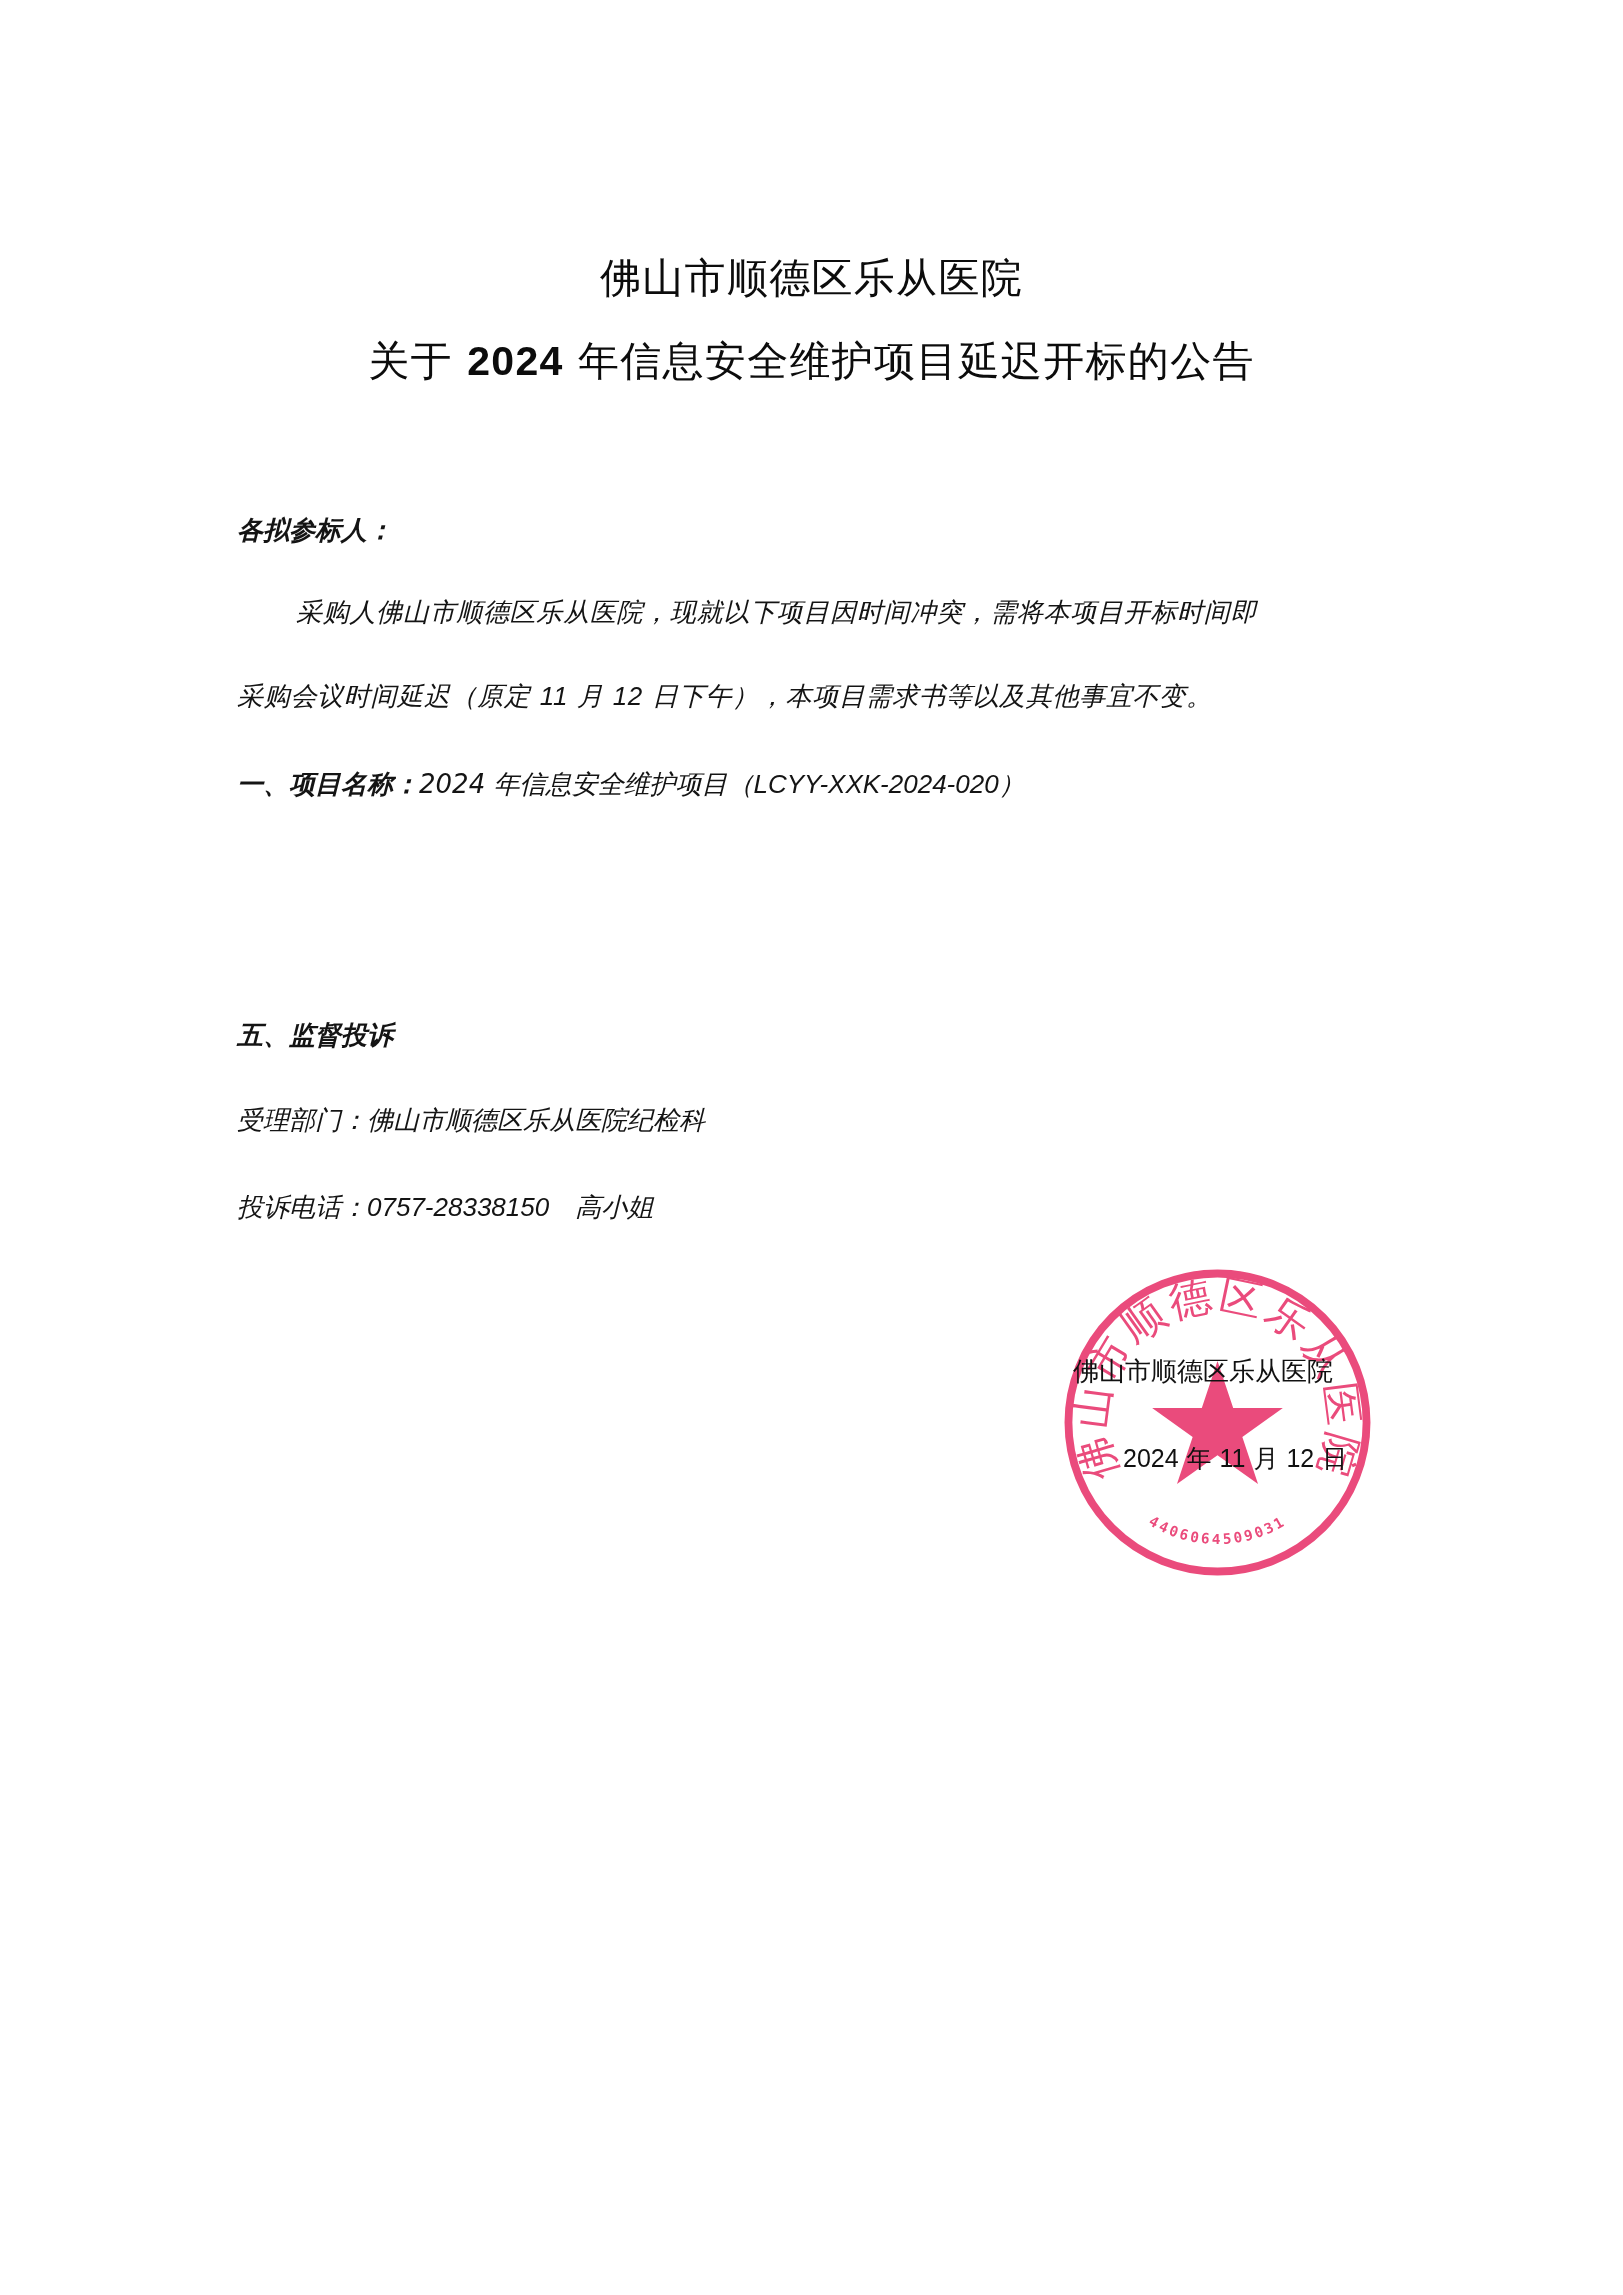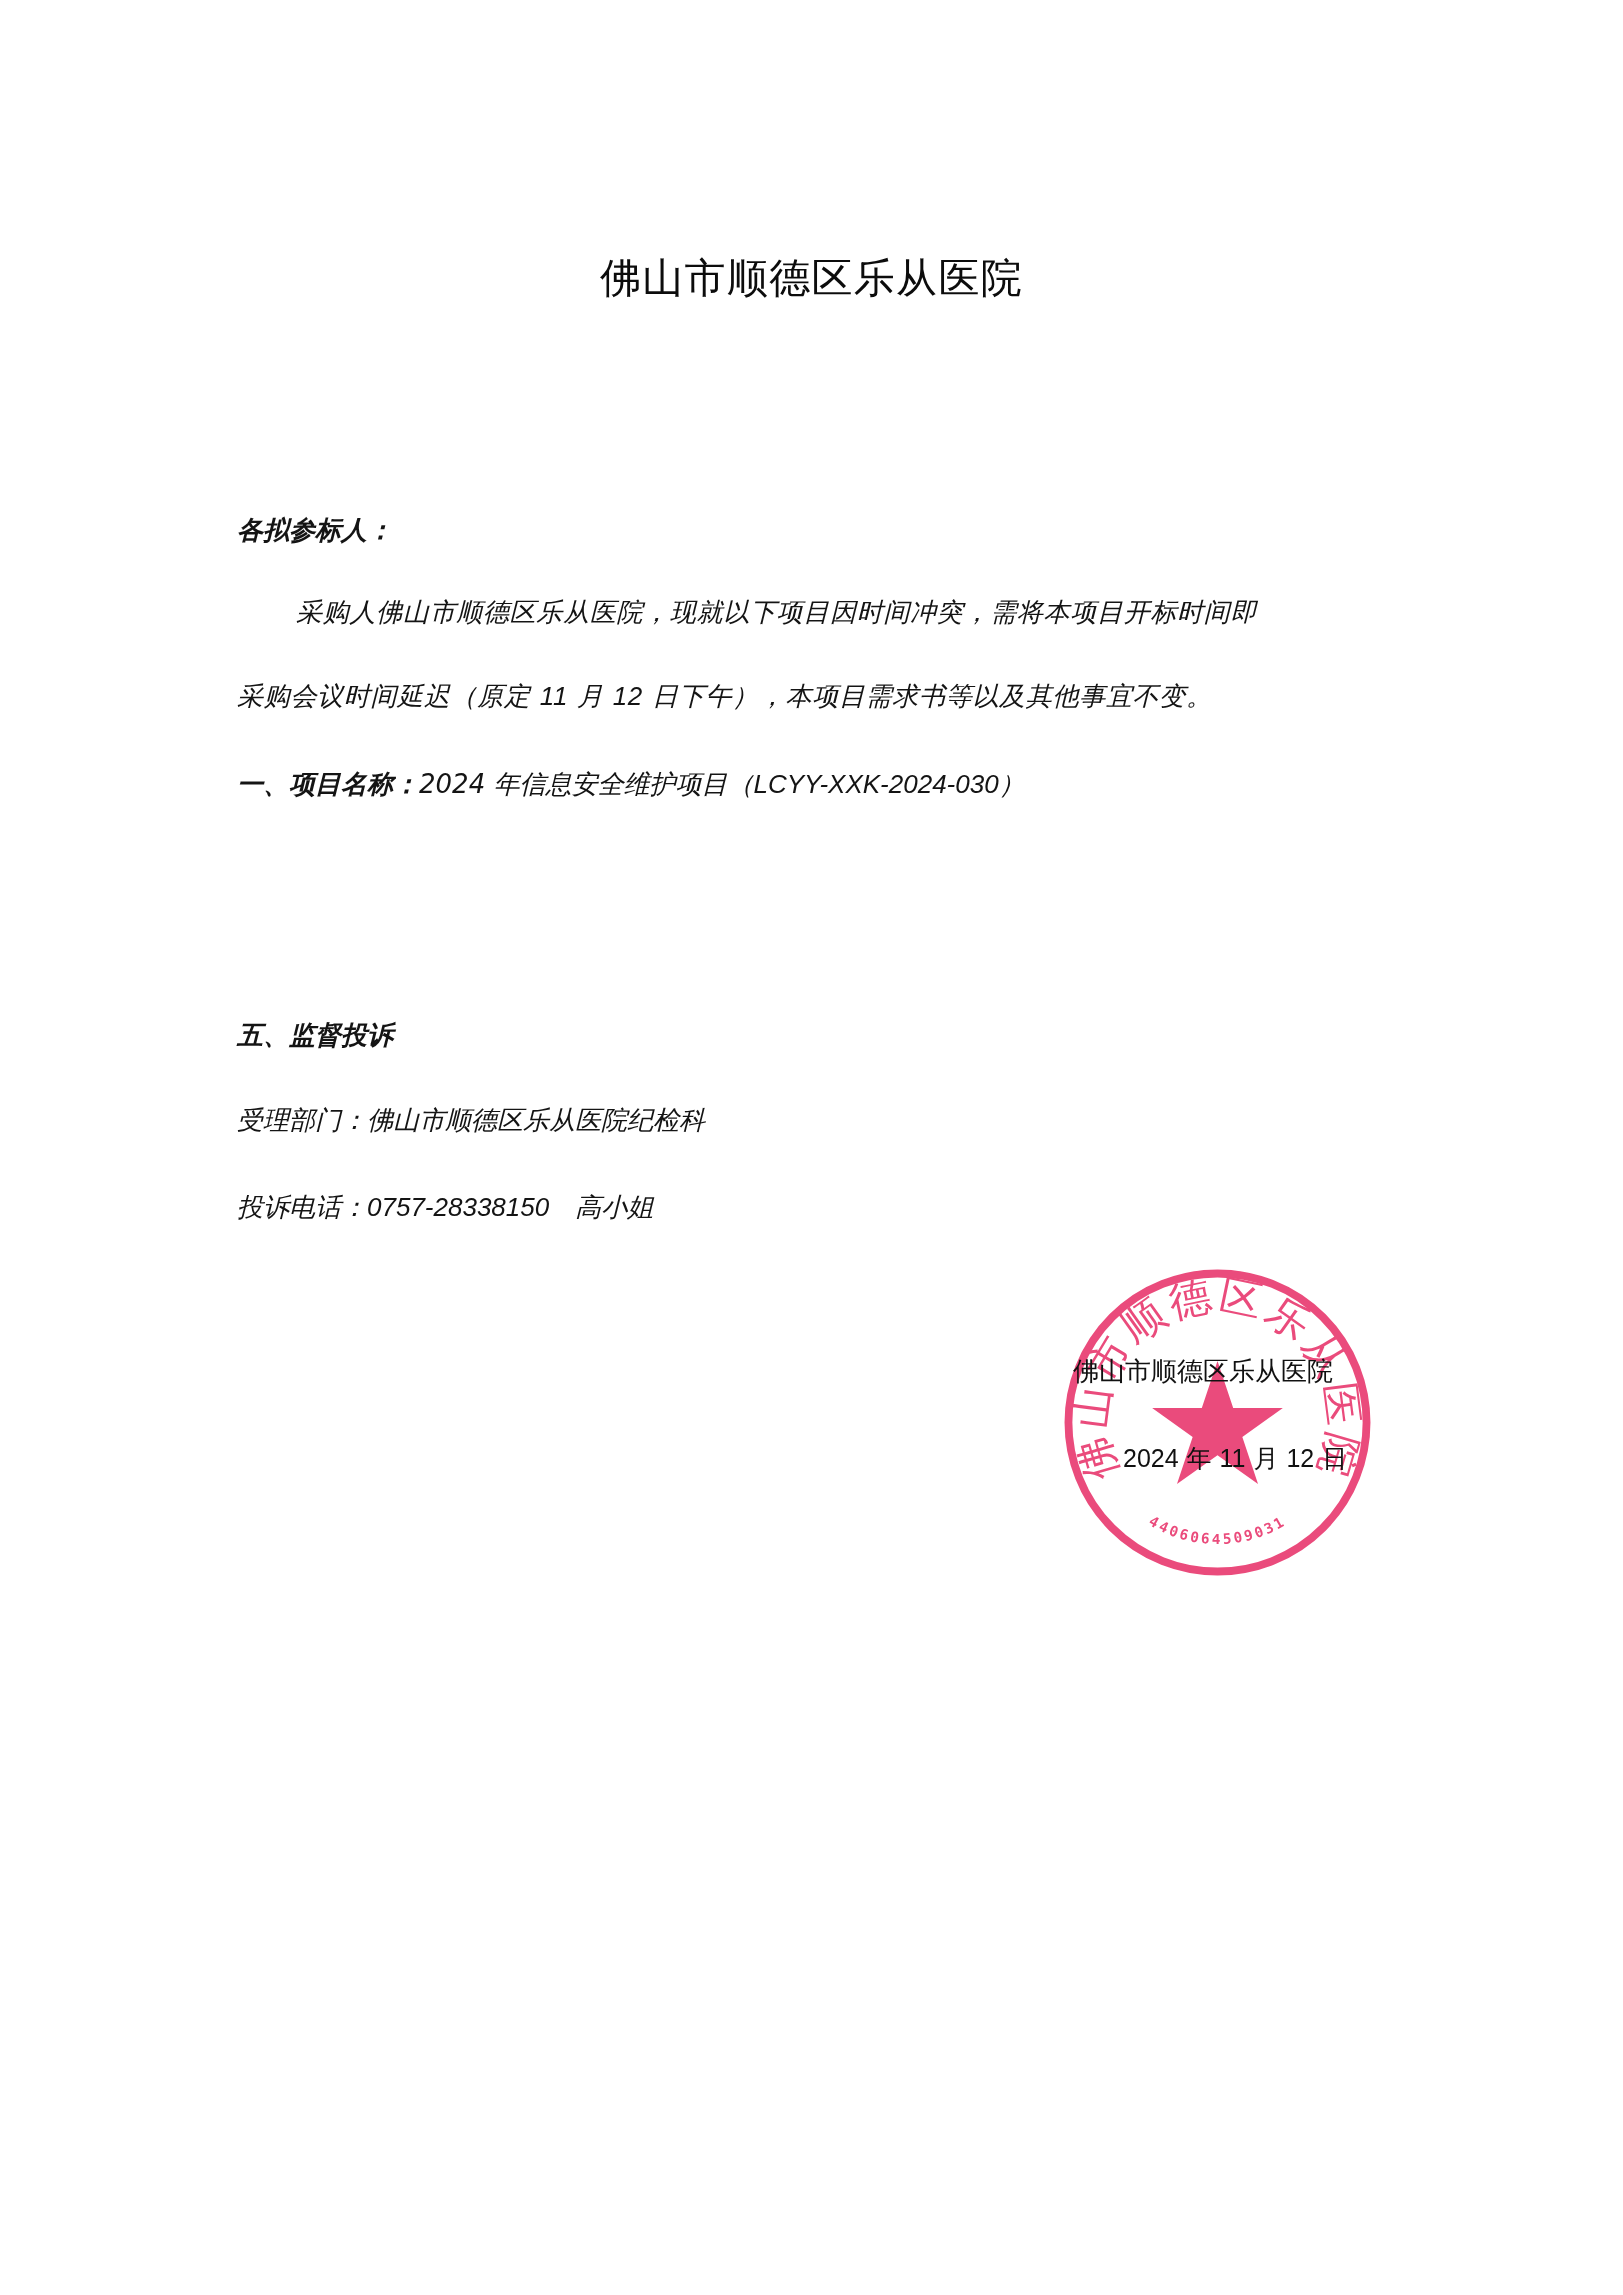--- a/index.html
+++ b/index.html
@@ -95,31 +95,36 @@
     }
     .sign-date .latin { font-family: "Liberation Sans", sans-serif; }
   </style>
 </head>
 <body>
 
 <div class="page">
 
   <div class="title title-1">佛山市顺德区乐从医院</div>
 
+  <div class="title title-2">
+    <span>关于</span>
+    <span class="num">2024</span>
+    <span>年信息安全维护项目延迟开标的公告</span>
+  </div>
 
   <div class="line salutation">各拟参标人：</div>
 
   <div class="line para-1">采购人佛山市顺德区乐从医院，现就以下项目因时间冲突，需将本项目开标时间即</div>
 
   <div class="line para-2">
     <span>采购会议时间延迟（原定 </span><span class="latin">11</span><span> 月 </span><span class="latin">12</span><span> 日下午），本项目需求书等以及其他事宜不变。</span>
   </div>
 
   <div class="line item-1">
-    <span class="label">一、项目名称：</span><span>2024 年信息安全维护项目（</span><span class="latin">LCYY-XXK-2024-030</span><span>）</span>
+    <span class="label">一、项目名称：</span><span>2024 年信息安全维护项目（</span><span class="latin">LCYY-XXK-2024-020</span><span>）</span>
   </div>
 
 
 
   <div class="line item-5">五、监督投诉</div>
 
   <div class="line sup-dept">
     <span>受理部门：</span><span>佛山市顺德区乐从医院纪检科</span>
   </div>
 

